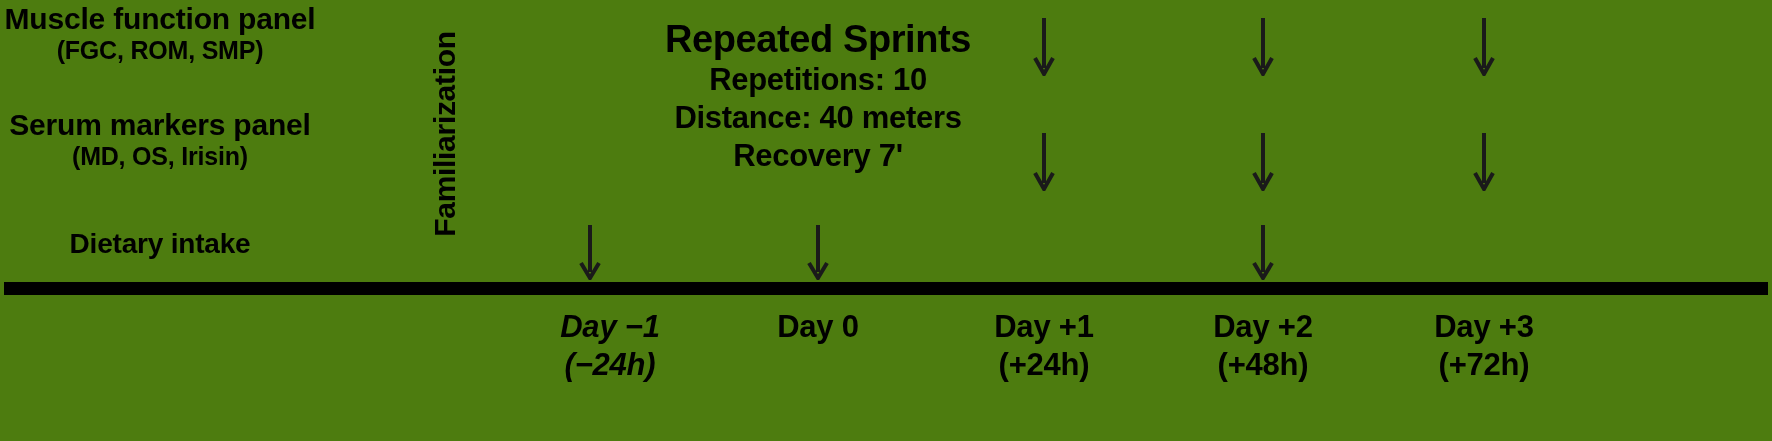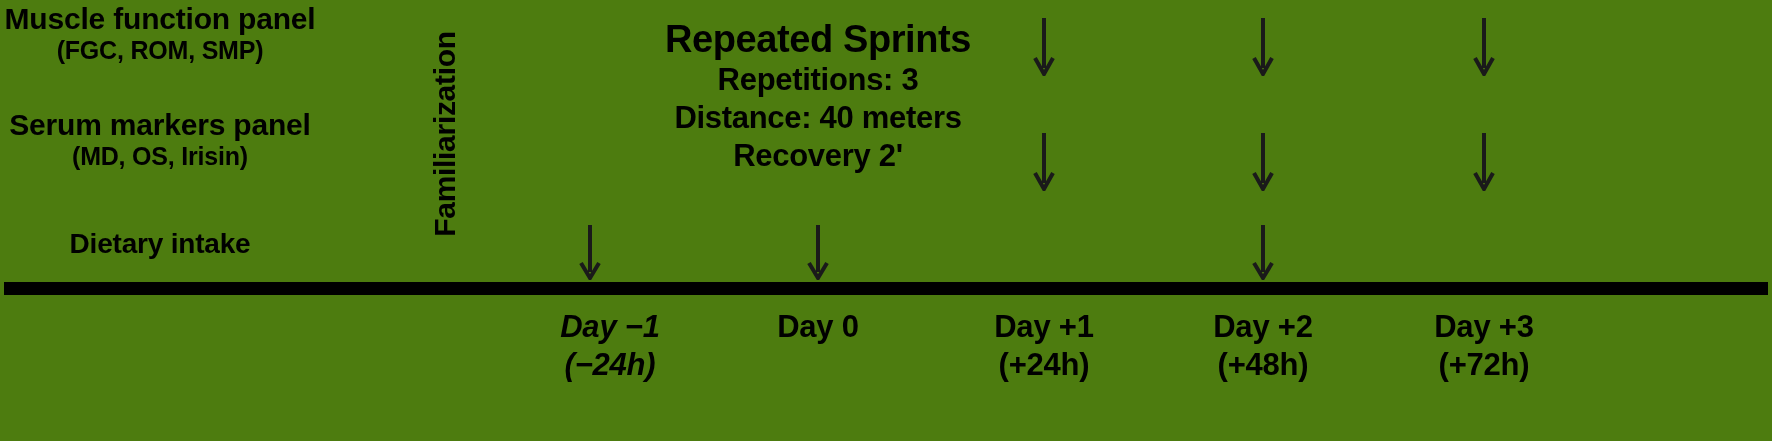--- a/index.html
+++ b/index.html
@@ -145,23 +145,23 @@
   <div class="row-label" id="label-diet">
     <span class="main">Dietary intake</span>
   </div>
 
   <div id="familiarization">
     <span class="vtext">Familiarization</span>
   </div>
 
   <div id="protocol">
     <span class="title">Repeated Sprints</span>
-    <span class="line">Repetitions: 3</span>
+    <span class="line">Repetitions: 10</span>
     <span class="line">Distance: 40 meters</span>
-    <span class="line">Recovery 2'</span>
+    <span class="line">Recovery 7'</span>
   </div>
 
   <div class="arrow" style="left:1031px; top:18px;">
     <svg width="26" height="58" viewBox="0 0 26 58" aria-hidden="true">
       <line x1="13" y1="0" x2="13" y2="50" stroke="#1a1a1a" stroke-width="4"></line>
       <polyline points="4,40 13,56 22,40" fill="none" stroke="#1a1a1a" stroke-width="4" stroke-linecap="butt" stroke-linejoin="miter"></polyline>
     </svg>
   </div>
   <div class="arrow" style="left:1250px; top:18px;">
     <svg width="26" height="58" viewBox="0 0 26 58" aria-hidden="true">

